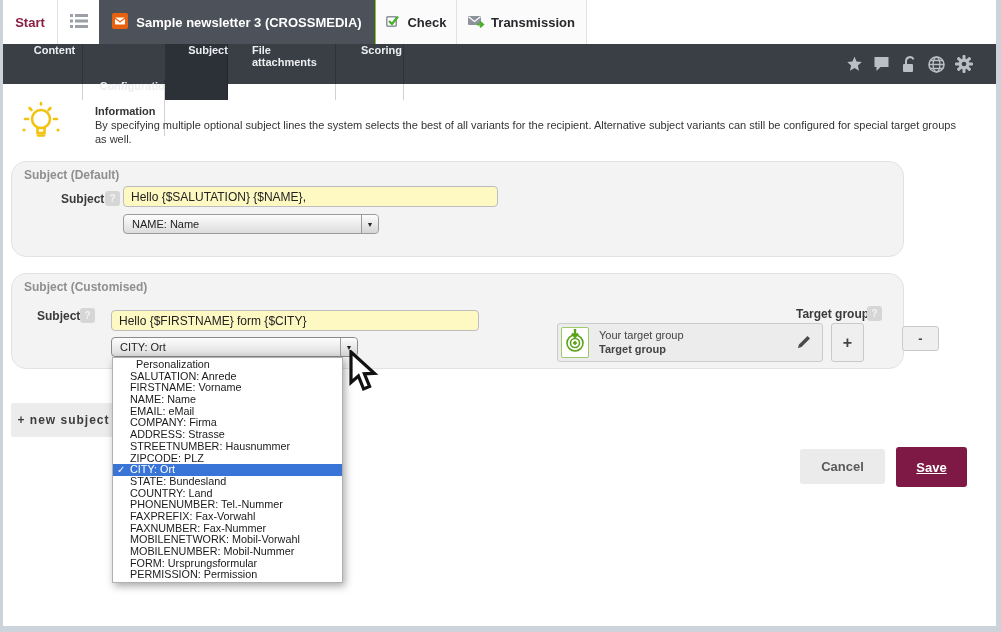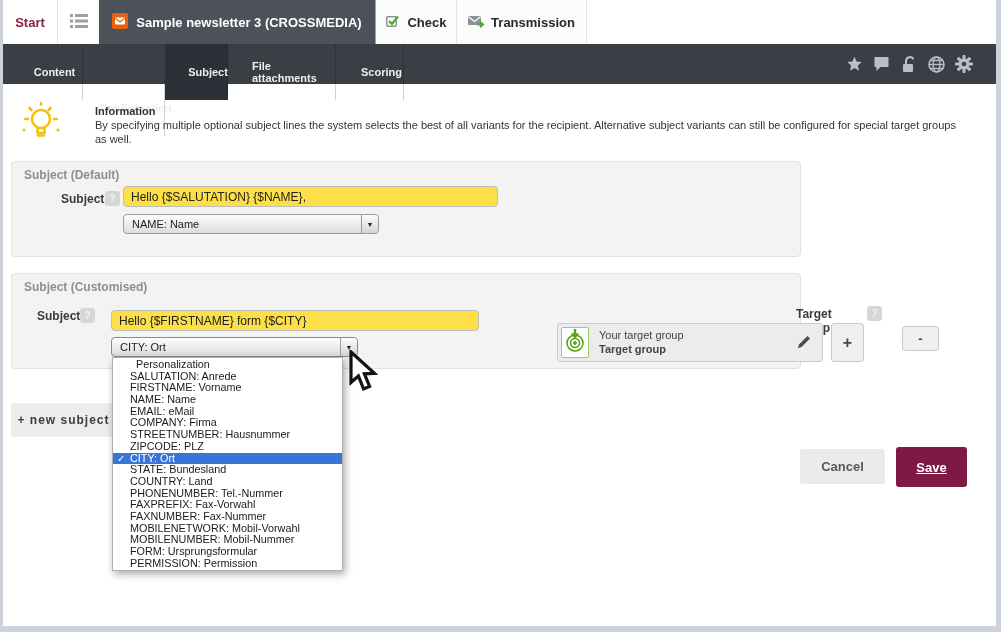--- a/index.html
+++ b/index.html
@@ -16,42 +16,42 @@
   #topbar { position:absolute; left:0; top:0; width:1001px; height:44px; background:#fff; }
   .top-tab { position:absolute; top:0; height:44px; display:flex; align-items:center; justify-content:center; font-size:13px; font-weight:bold; color:#26282b; cursor:default; }
   #tab-start { left:3px; width:55px; border-right:1px solid #e0e0e0; color:#8a1e45; }
   #tab-list { left:58px; width:41px; }
   #tab-newsletter { left:99px; width:276px; background:#4c515a; color:#fff; gap:8px; }
   #tab-check { left:375px; width:81px; background:#fbfbfb; border-left:1px solid #84cc16; gap:6px; }
   #tab-transmission { left:456px; width:131px; background:#fbfbfb; border-left:1px solid #e3e3e3; border-right:1px solid #e3e3e3; gap:6px; }
 
   
   #navbar { position:absolute; left:0; top:44px; width:1001px; height:40px; background:#3a3e45; }
-  .nav-tab { position:absolute; top:0; height:56px; display:flex; align-items:center; justify-content:center; font-size:11px; font-weight:bold; color:#eceef0; border-right:1px solid rgba(0,0,0,0.18);padding-left:24px; }
+  .nav-tab { position:absolute; top:0; height:56px; display:flex; justify-content:center; font-size:11px; font-weight:bold; color:#eceef0; border-right:1px solid rgba(0,0,0,0.18);padding-left:24px; }
   #nav-content { left:3px; width:80px; }
   #nav-configuration { left:83px; width:82px;margin-top:36px; }
   #nav-subject { left:165px; width:63px; background:#2c3037; }
   #nav-fileattachments { left:228px; width:108px; }
   #nav-scoring { left:336px; width:68px; }
   .nav-icons { position:absolute; right:28px; top:0; height:40px; display:flex; align-items:center; gap:10px; }
   .nav-icons svg { display:block; }
 
   
   #info-icon { position:absolute; left:20px; top:100px; }
   #info-title { position:absolute; left:95px; top:105px; font-size:11px; font-weight:bold; color:#333; }
   #info-body { position:absolute; left:95px; top:118px; width:868px; font-size:11px; line-height:14px; color:#333; }
 
   
-  .panel { position:absolute; left:11px; width:790px; background:#f3f3f3; border:1px solid #e2e2e2; border-radius:4px; }
+  .panel { position:absolute; left:11px; width:893px; background:#f3f3f3; border:1px solid #e2e2e2; border-radius:15px; }
   #panel-default { top:161px; height:96px; }
   #panel-custom { top:273px; height:96px; }
   .panel-title { position:absolute; left:12px; top:6px; font-size:12px; font-weight:bold; color:#8f8f8f; }
   .field-label { position:absolute; font-size:12px; font-weight:bold; color:#3a3a3a; }
   .help-badge { position:absolute; width:15px; height:15px; background:#d6d6d6; border-radius:3px; color:#f3f3f3; font-size:10px; font-weight:bold; text-align:center; line-height:15px; }
-  .text-input { position:absolute; height:21px; border:1px solid #bdbdbd; border-radius:4px; background:#fde047; font-family:"Liberation Sans",sans-serif; font-size:12px; color:#222; padding:0 7px; outline:none; }
+  .text-input { position:absolute; height:21px; border:1px solid #bdbdbd; border-radius:4px; background:#fef9c3; font-family:"Liberation Sans",sans-serif; font-size:12px; color:#222; padding:0 7px; outline:none; }
   .fake-select { position:absolute; height:20px; border:1px solid #9b9b9b; border-radius:4px; background:linear-gradient(#fdfdfd,#dcdcdc); display:flex; align-items:center; font-size:11px; color:#222; }
   .fake-select .sel-text { flex:1; padding-left:8px; white-space:nowrap; overflow:hidden; }
   .fake-select .sel-arrow { width:17px; align-self:stretch; border-left:1px solid #9b9b9b; display:flex; align-items:center; justify-content:center; font-size:7px; color:#222; background:linear-gradient(#fdfdfd,#d4d4d4); border-radius:0 4px 4px 0; }
 
   
   #tg-label { left:784px; top:33px; }
   #tg-help { left:855px; top:32px; }
   #tg-panel { position:absolute; left:545px; top:49px; width:266px; height:39px; background:#ececec; border:1px solid #cccccc; border-radius:3px; }
   #tg-iconbox { position:absolute; left:3px; top:3px; width:28px; height:31px; background:#fff; border:1px solid #9dc96a; border-radius:2px; display:flex; align-items:center; justify-content:center; }
   #tg-name { position:absolute; left:41px; top:5px; font-size:11px; color:#444; }
@@ -258,20 +258,21 @@
 
   <button id="btn-new-subject">+ new subject</button>
 
   <div id="dropdown">
       <div class="dd-item dd-header"><span>Personalization</span></div>
       <div class="dd-item"><span>SALUTATION: Anrede</span></div>
       <div class="dd-item"><span>FIRSTNAME: Vorname</span></div>
       <div class="dd-item"><span>NAME: Name</span></div>
       <div class="dd-item"><span>EMAIL: eMail</span></div>
       <div class="dd-item"><span>COMPANY: Firma</span></div>
+      <div class="dd-item"><span>ADDRESS: Strasse</span></div>
       <div class="dd-item"><span>STREETNUMBER: Hausnummer</span></div>
       <div class="dd-item"><span>ZIPCODE: PLZ</span></div>
       <div class="dd-item dd-selected"><span class="dd-check">✓</span><span>CITY: Ort</span></div>
       <div class="dd-item"><span>STATE: Bundesland</span></div>
       <div class="dd-item"><span>COUNTRY: Land</span></div>
       <div class="dd-item"><span>PHONENUMBER: Tel.-Nummer</span></div>
       <div class="dd-item"><span>FAXPREFIX: Fax-Vorwahl</span></div>
       <div class="dd-item"><span>FAXNUMBER: Fax-Nummer</span></div>
       <div class="dd-item"><span>MOBILENETWORK: Mobil-Vorwahl</span></div>
       <div class="dd-item"><span>MOBILENUMBER: Mobil-Nummer</span></div>

